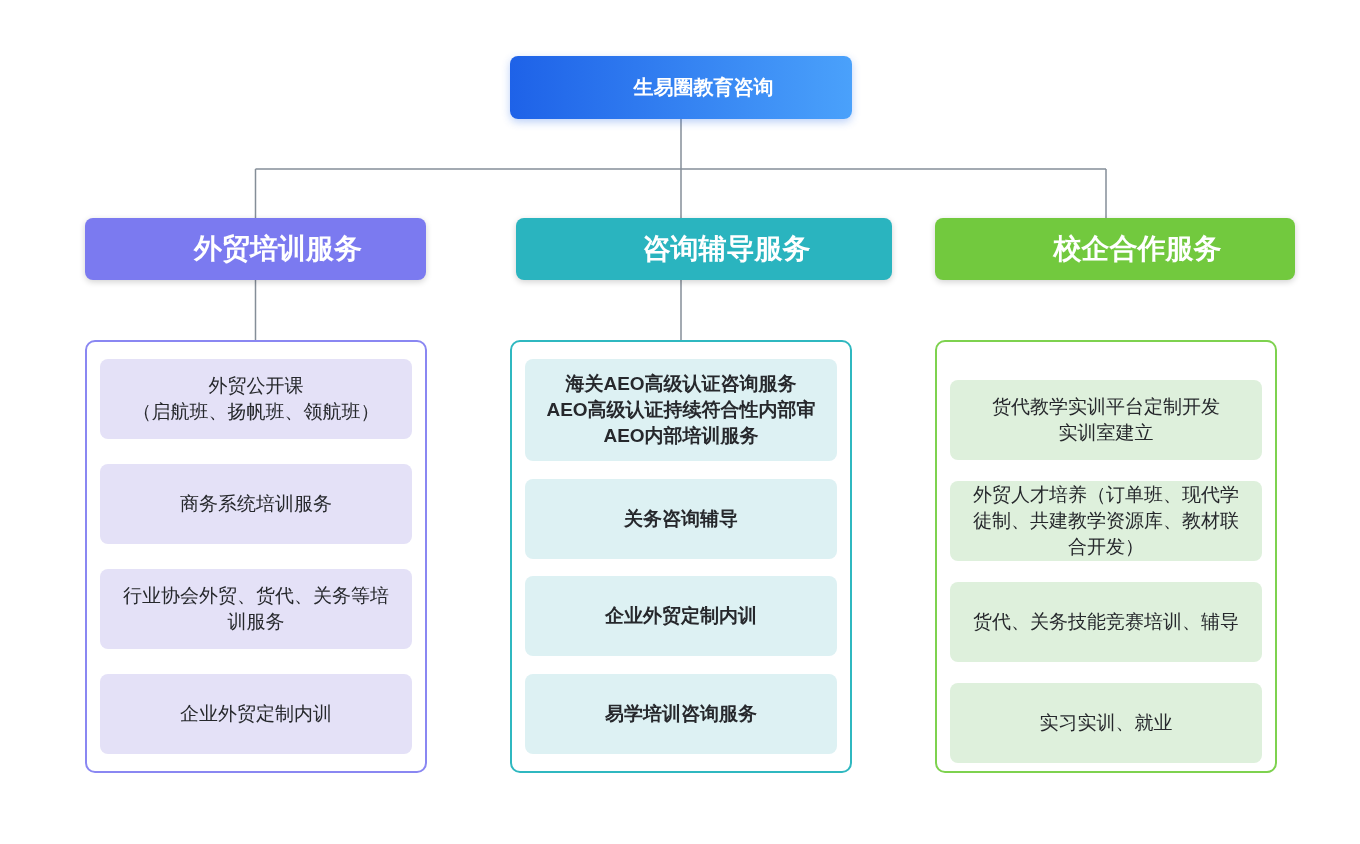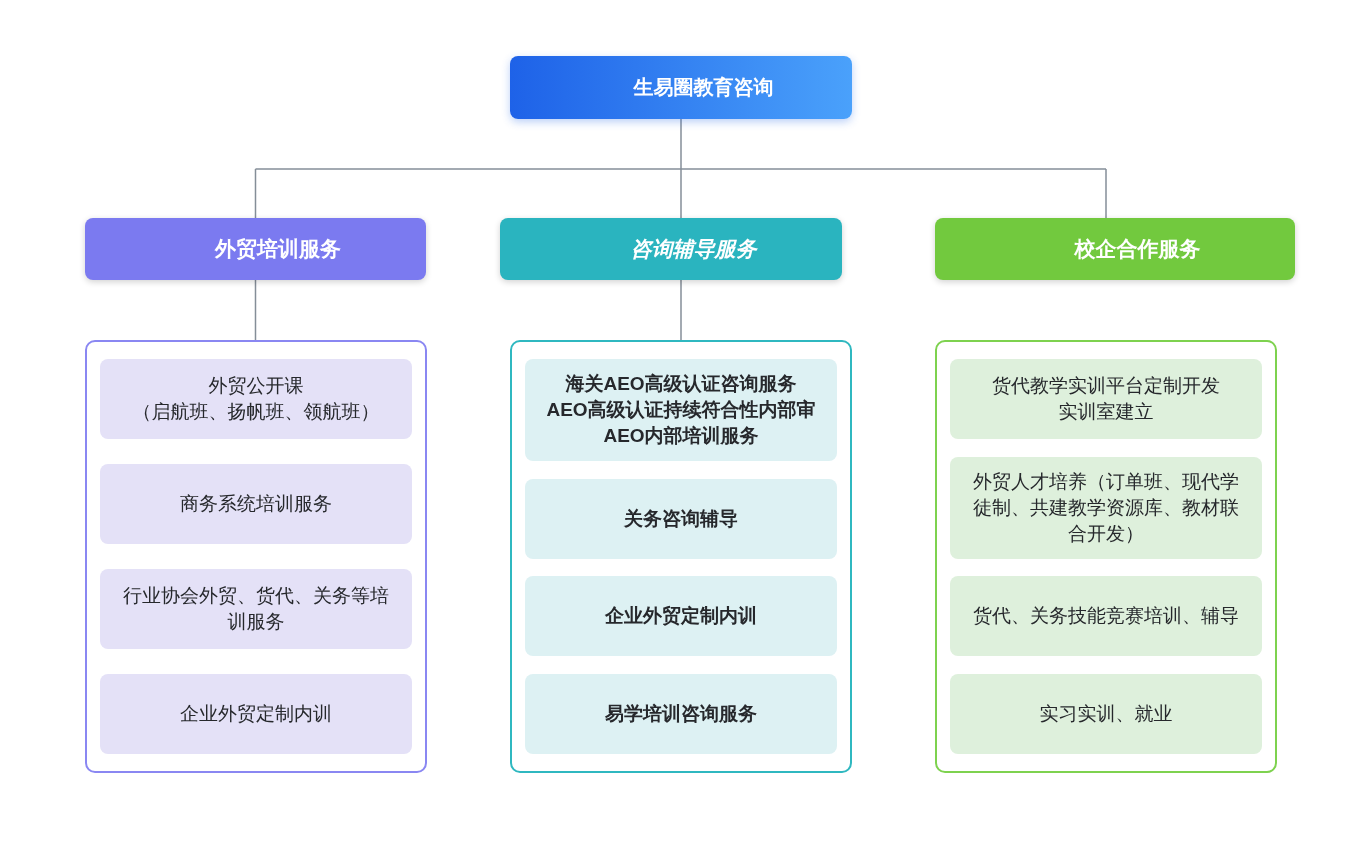--- a/index.html
+++ b/index.html
@@ -34,26 +34,26 @@
     color: #ffffff;
     font-size: 20px;
     font-weight: bold;
     box-shadow: 0 3px 8px rgba(30, 98, 232, 0.30);
   }
   .branch-header {
     top: 218px;
     height: 62px;
     border-radius: 8px;
     color: #ffffff;
-    font-size: 21px;
+    font-size: 28px;
     font-weight: bold;
     box-shadow: 0 2px 6px rgba(0, 0, 0, 0.18);
   }
   .branch-header.b1 { left: 85px;  width: 341px; background: var(--branch1-header); }
-  .branch-header.b2 { left: 500px; width: 342px; background: var(--branch2-header); font-style: italic; }
+  .branch-header.b2 { left: 516px; width: 376px; background: var(--branch2-header); }
   .branch-header.b3 { left: 935px; width: 360px; background: var(--branch3-header); }
   .group-box {
     position: absolute;
     top: 340px;
     height: 433px;
     box-sizing: border-box;
     background: #ffffff;
     border-radius: 10px;
     border: 2px solid;
     padding: 17px 13px;
@@ -73,21 +73,21 @@
     justify-content: center;
     text-align: center;
     white-space: pre-line;
     font-size: 19px;
     line-height: 26px;
     color: #26282c;
     padding: 12px 8px;
   }
   .group-box.b1 .service-item { background: var(--branch1-item-bg); }
   .group-box.b2 .service-item { background: var(--branch2-item-bg); }
-  .group-box.b3 .service-item { background: var(--branch3-item-bg); }
+  .group-box.b3 .service-item { background: var(--branch3-item-bg); margin-top: 21px; }
 </style>
 </head>
 <body>
 
 <div id="canvas">
 
   <svg id="connectors" viewBox="0 0 1360 844" xmlns="http://www.w3.org/2000/svg">
     <line x1="681" y1="119" x2="681" y2="169" stroke="var(--connector)" stroke-width="1.5"></line>
     <line x1="255.5" y1="169" x2="1106" y2="169" stroke="var(--connector)" stroke-width="1.5"></line>
     <line x1="255.5" y1="169" x2="255.5" y2="218" stroke="var(--connector)" stroke-width="1.5"></line>

